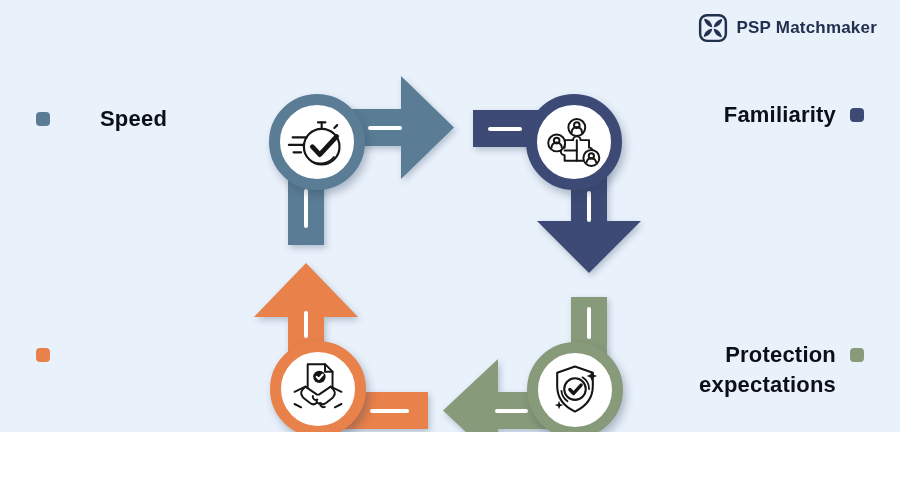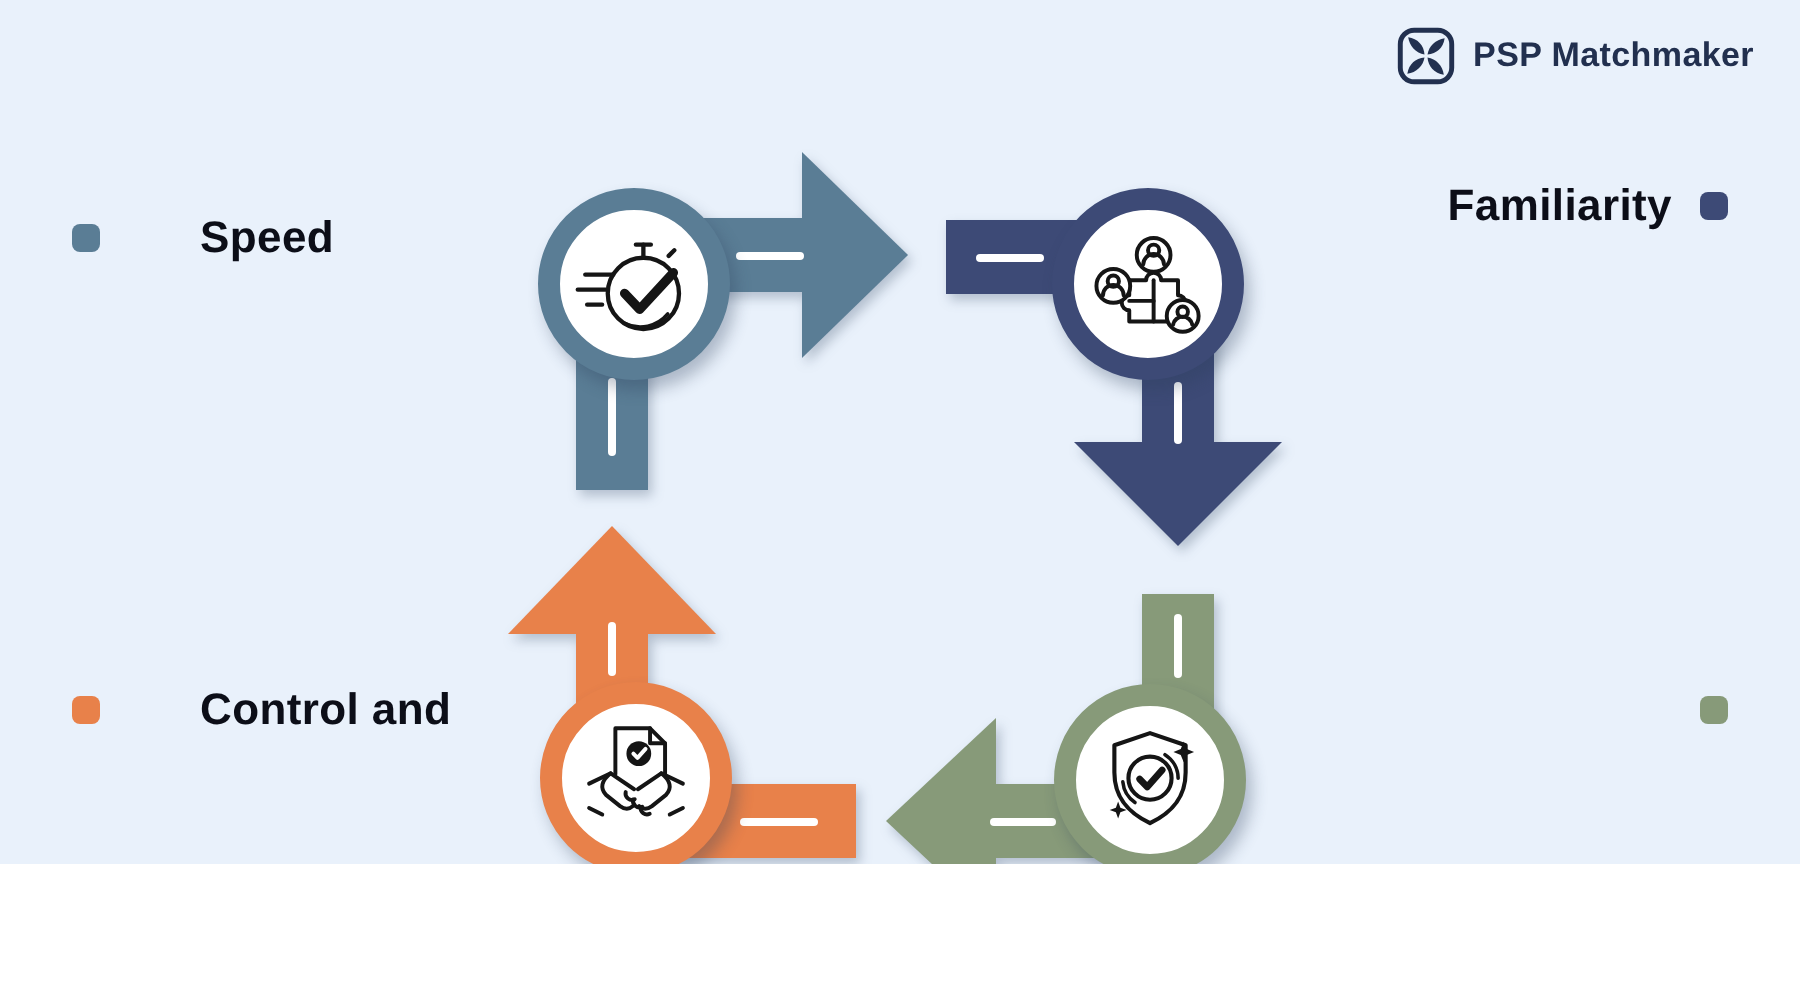--- a/index.html
+++ b/index.html
@@ -74,31 +74,32 @@
       </g>
     </svg>
     <span>PSP Matchmaker</span>
   </div>
 
   <div class="side-label" style="left:36px;top:104px;">
     <span class="bullet b-speed"></span>
     <span class="txt">Speed</span>
   </div>
 
-  <div class="side-label right" style="right:36px;top:88px;">
+  <div class="side-label right" style="right:36px;top:100px;">
     <span class="txt">Familiarity</span>
     <span class="bullet b-familiarity"></span>
   </div>
 
   <div class="side-label" style="left:36px;top:340px;">
     <span class="bullet b-control"></span>
-    <span class="txt"><span>Control and</span><br></span>
+    <span class="txt"><br></span>
   </div>
 
   <div class="side-label right" style="right:36px;top:340px;">
+    <span class="txt"><span>Protection</span><br><span>expectations</span></span>
     <span class="bullet b-protection"></span>
   </div>
 
   <div class="diagram">
 
     <div class="fx">
       <div class="seg c-speed" style="left:317px;top:109px;width:86px;height:37px;"></div>
       <div class="head head-right c-speed" style="left:401px;top:76px;width:53px;height:103px;"></div>
       <div class="dash" style="left:368px;top:125.5px;width:34px;height:4px;"></div>
     </div>

